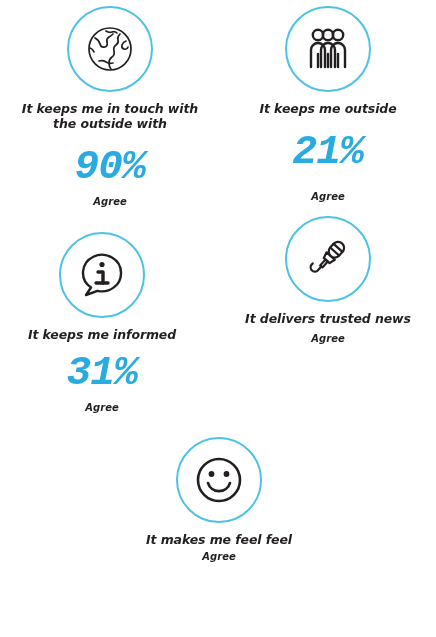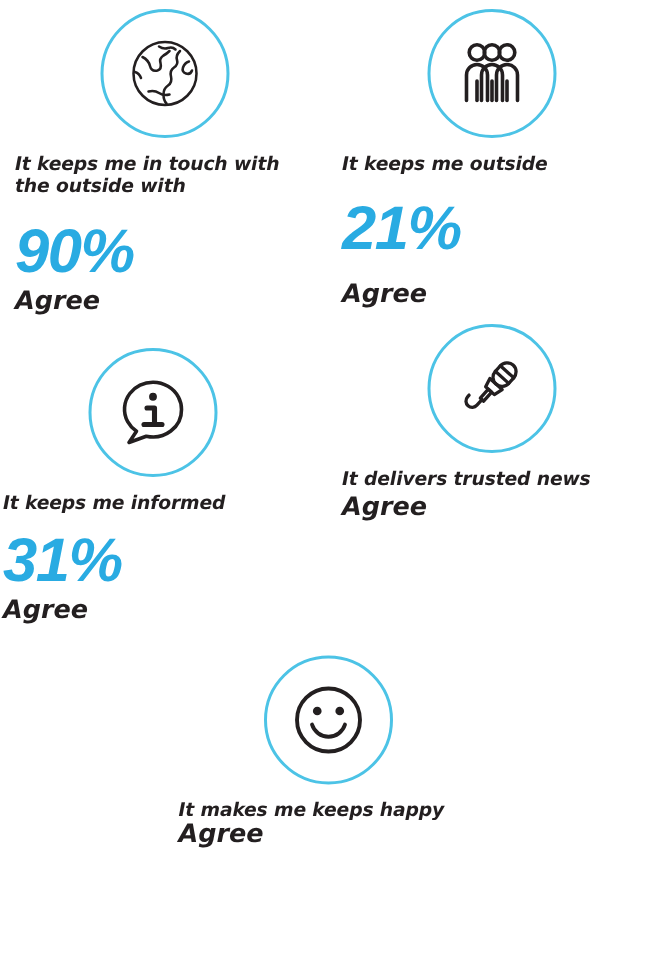--- a/index.html
+++ b/index.html
@@ -15,20 +15,21 @@
     width: 436px;
     height: 637px;
     background: #ffffff;
     overflow: hidden;
   }
 
   
   .stat {
     position: absolute;
     width: 200px;
+    text-align: center;
   }
   .icon-circle {
     position: relative;
     width: 86px;
     height: 86px;
     margin: 0 auto;
     border-radius: 50%;
     border: 2.5px solid #4cc3e6;
     box-sizing: border-box;
     display: flex;
@@ -41,33 +42,33 @@
     margin-top: 9px;
     font-family: "DejaVu Sans", sans-serif;
     font-style: italic;
     font-weight: bold;
     font-size: 12.5px;
     line-height: 15px;
     color: #231f20;
     letter-spacing: -0.1px;
   }
   .pct {
-    font-family: Liberation Sans, sans-serif;
+    font-family: Liberation Mono, monospace;
     font-style: italic;
     font-weight: bold;
     font-size: 41px;
     line-height: 44px;
     color: #29abe2;
     letter-spacing: -1px;
   }
   .agree {
     font-family: "DejaVu Sans", sans-serif;
     font-style: italic;
     font-weight: bold;
-    font-size: 17px;
+    font-size: 10px;
     line-height: 17px;
     color: #231f20;
   }
 
   
   .gap-lg  { margin-top: 14px; }
   .gap-md  { margin-top: 9px; }
   .gap-sm  { margin-top: 4px; }
   .gap-xs  { margin-top: 1px; }
 
@@ -180,20 +181,20 @@
       <span>
         <svg width="56" height="56" viewBox="0 0 56 56" fill="none" stroke="#231f20" stroke-width="2.6" stroke-linecap="round" stroke-linejoin="round">
           <circle cx="28" cy="28" r="21"></circle>
           <circle cx="20.5" cy="22" r="2.9" fill="#231f20" stroke="none"></circle>
           <circle cx="35.5" cy="22" r="2.9" fill="#231f20" stroke="none"></circle>
           <path d="M17 31 a11.5 11.5 0 0 0 22 0"></path>
         </svg>
       </span>
     </div>
     <div class="caption gap-md">
-      <div>It makes me keeps happy</div>
+      <div>It makes me feel feel</div>
     </div>
     <div class="agree gap-xs">Agree</div>
   </div>
 
   <div class="bottom-fade"></div>
 
 </div>
 
 </body></html>

